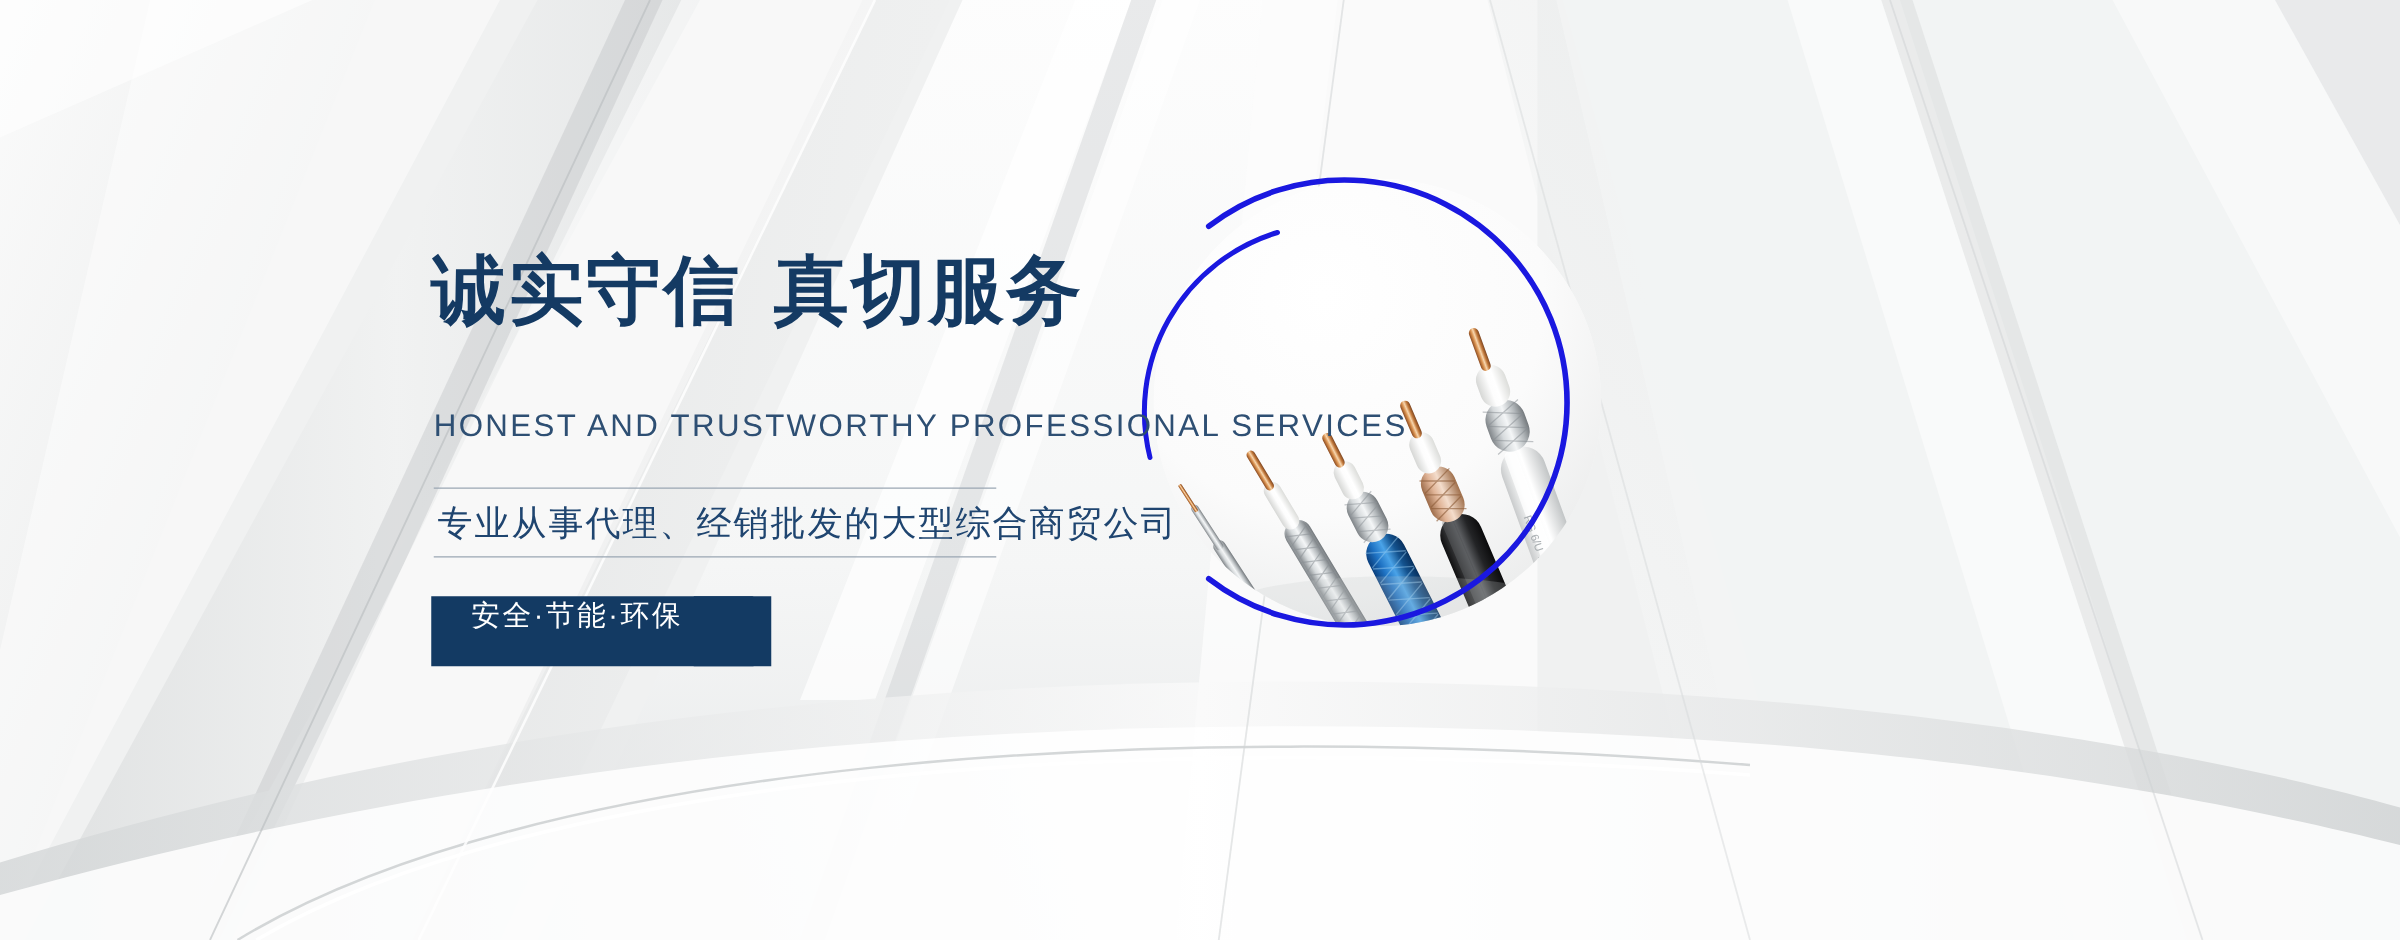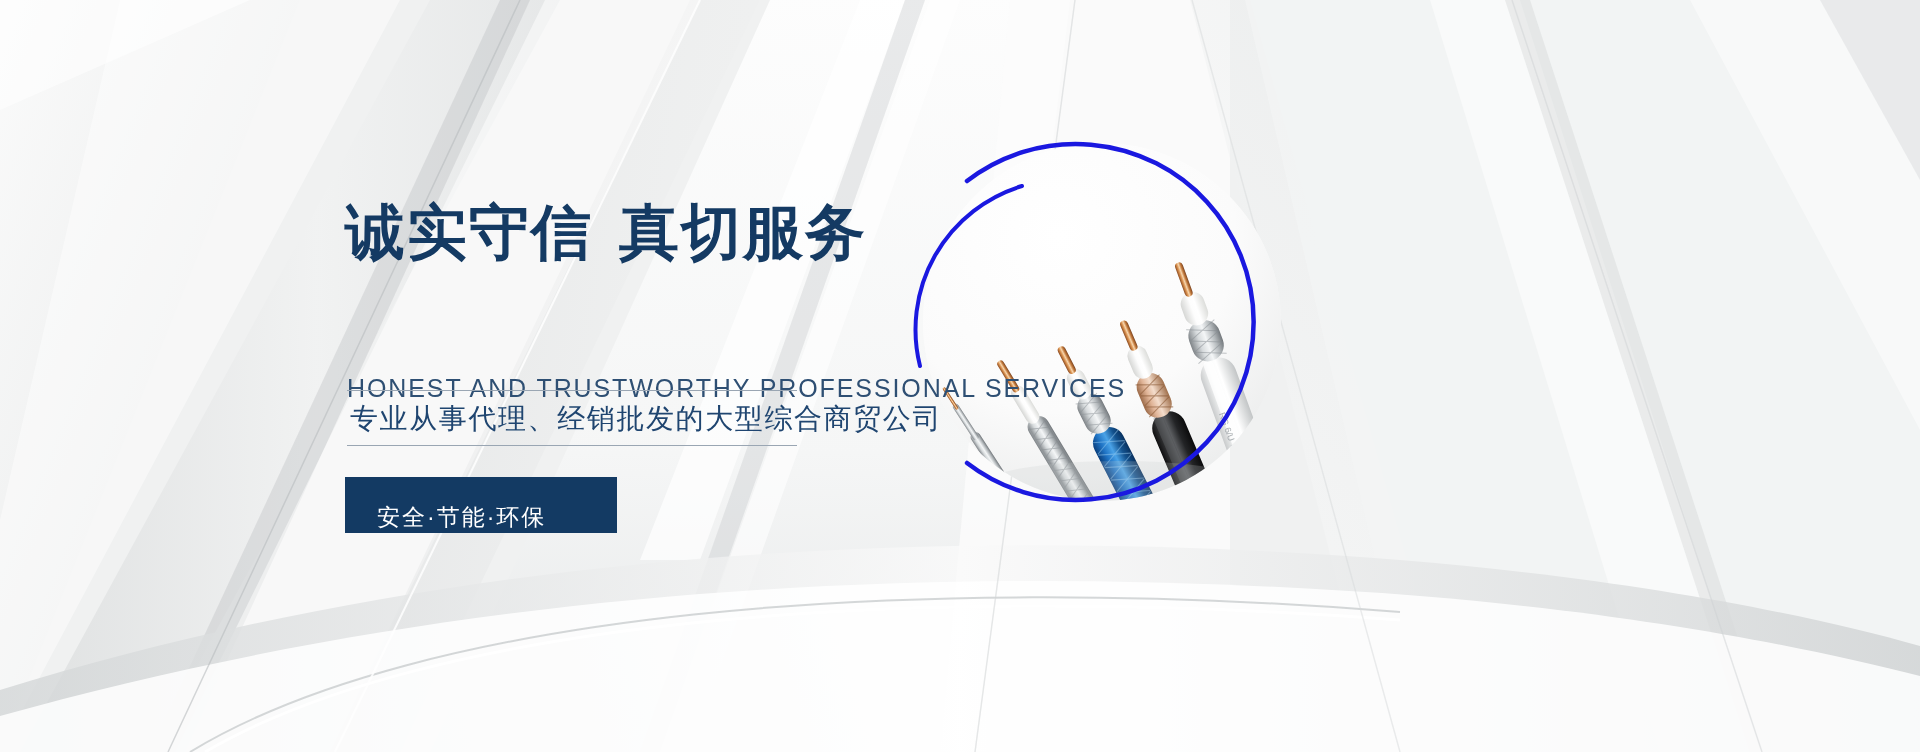--- a/index.html
+++ b/index.html
@@ -20,36 +20,36 @@
   .headline{
     position:absolute;left:345px;top:202px;
     font-size:60px;line-height:62px;font-weight:700;
     color:#143a63;letter-spacing:2px;white-space:nowrap;
   }
   .headline .gap{display:inline-block;width:26px;}
 
   .suben{
     position:absolute;left:347px;top:327px;
     font-size:25px;line-height:28px;font-weight:400;
-    color:#2e4f73;letter-spacing:1.9px;white-space:nowrap;margin-top:47px;
+    color:#2e4f73;letter-spacing:1.9px;white-space:nowrap;
   }
 
   .rule-top{position:absolute;left:347px;top:390px;width:450px;height:1px;background:#9aa6b3;}
   .rule-bot{position:absolute;left:347px;top:445px;width:450px;height:1px;background:#9aa6b3;}
 
   .subcn{
     position:absolute;left:350px;top:404px;
     font-size:28px;line-height:30px;font-weight:400;
     color:#1f4570;letter-spacing:1.6px;white-space:nowrap;
   }
 
   .badge{
     position:absolute;left:345px;top:477px;
     height:56px;min-width:210px;
-    background:#133a63;display:flex;align-items:flex-end;
+    background:#133a63;display:flex;align-items:flex-start;
     padding:0 30px 0 32px;
     color:#ffffff;font-size:23px;letter-spacing:2px;white-space:nowrap;
   }
   .badge-tail{
     position:absolute;left:555px;top:477px;width:0;height:0;
     border-top:28px solid #133a63;
     border-bottom:28px solid #133a63;
     border-right:48px solid transparent;
   }
 

